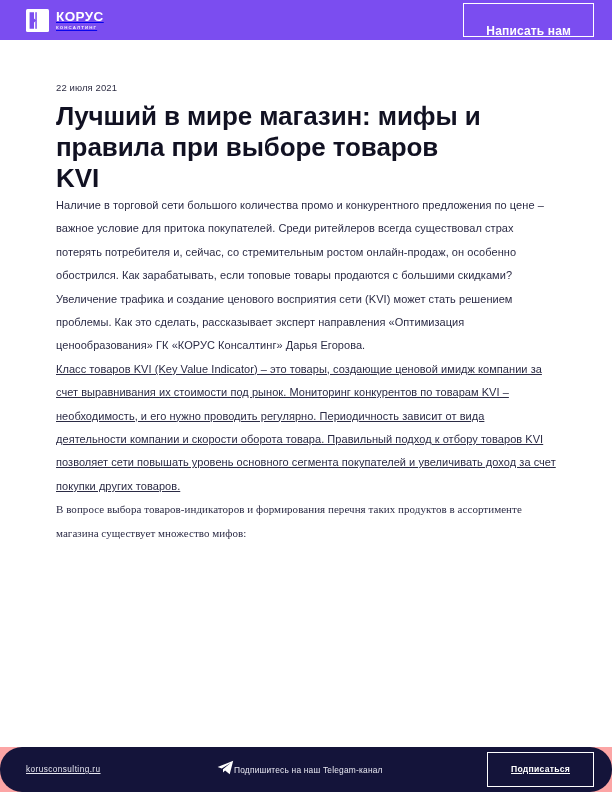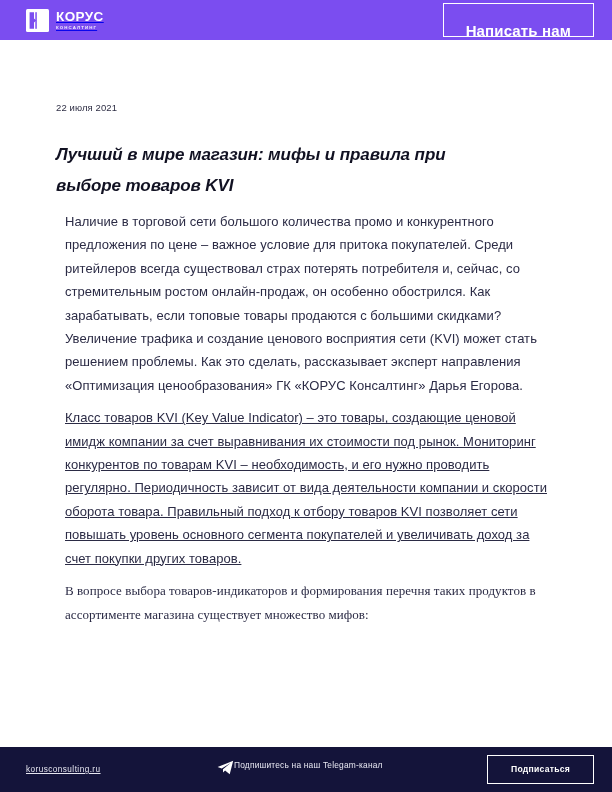--- a/index.html
+++ b/index.html
@@ -70,91 +70,92 @@
     letter-spacing: 1.1px;
     margin-top: 2.5px;
     opacity: 0.92;
   }
 
   .header-cta {
     border: 1px solid #ffffff;
     background: transparent;
     color: #ffffff;
     font-family: "Liberation Sans", sans-serif;
-    font-size: 15px;
+    font-size: 12px;
     font-weight: bold;
     letter-spacing: 0.15px;
     padding: 16px 22px;
     height: 32px;
     line-height: 22px;
     cursor: pointer;
     white-space: nowrap;
   }
 
   
   .content {
     flex: 1 1 auto;
     padding: 0 56px;
     box-sizing: border-box;
     background: #ffffff;
     overflow: hidden;
   }
 
   .article-date {
-    margin-top: 62px;
+    margin-top: 42px;
     font-size: 9.5px;
     color: #2E2E44;
     letter-spacing: 0.1px;
   }
 
   .article-title {
-    margin: 26px 0 0 0;
-    font-size: 17px;
+    margin: 8px 0 0 0;
+    font-size: 26px;
     line-height: 31px;
     font-weight: bold;
     color: #111122;
     letter-spacing: -0.1px;
     max-width: 430px;
-    font-style: italic;
   }
 
   .article-body p {
-    font-size: 13px;
+    font-size: 11px;
     line-height: 23.4px;
     color: #2B2B45;
     letter-spacing: 0.05px;
-    margin: 9px;
+    margin: 0;
     max-width: 500px;
   }
 
   .para-1 { margin-top: 38px; }
   .para-2 { margin-top: 37px; text-decoration: underline; }
   .para-3 { margin-top: 19px; font-family: Liberation Serif, serif; }
 
   
   .site-footer {
     flex: 0 0 auto;
     height: 45px;
     background: #14143A;
     display: flex;
     align-items: center;
     padding: 0 18px 0 26px;
     box-sizing: border-box;
+    border-radius: 22px;
   }
 
   .footer-domain {
     color: #E6E6F0;
     font-size: 8.2px;
     letter-spacing: 0.45px;
     flex: 0 0 auto;
   }
 
   .footer-center {
     flex: 1 1 auto;
     display: flex;
+    align-items: center;
     justify-content: center;
     margin-left: 30px;
   }
 
   .tg-icon { flex: 0 0 auto; display: block; }
 
   .footer-tg-text {
     color: #E8E8F2;
     font-size: 8.4px;
     letter-spacing: 0.2px;
@@ -163,26 +164,27 @@
 
   .footer-cta {
     flex: 0 0 auto;
     border: 1px solid #ffffff;
     background: transparent;
     color: #ffffff;
     font-family: "Liberation Sans", sans-serif;
     font-size: 8.6px;
     font-weight: bold;
     letter-spacing: 0.25px;
-    height: 29px;
+    height: 35px;
     line-height: 23px;
     padding: 0 23px;
     cursor: pointer;
     white-space: nowrap;
     margin-left: 18px;
+    text-decoration: underline;
   }
 </style>
 </head>
 <body>
 
 <div class="page">
 
   <header class="site-header">
 
     <a class="logo" href="#">

